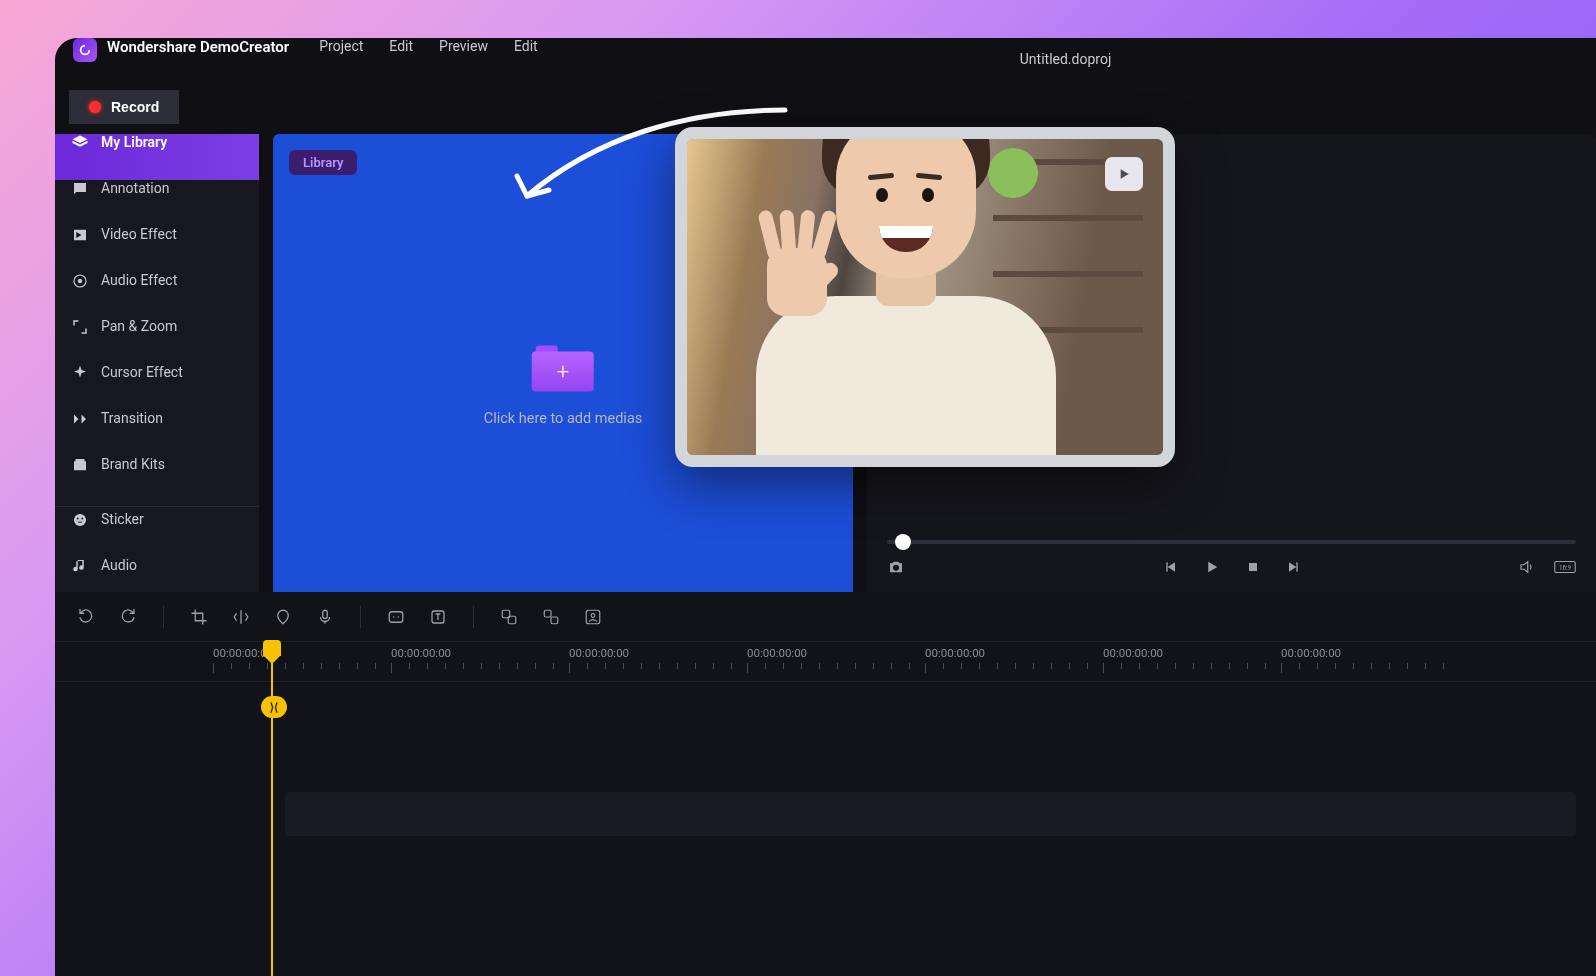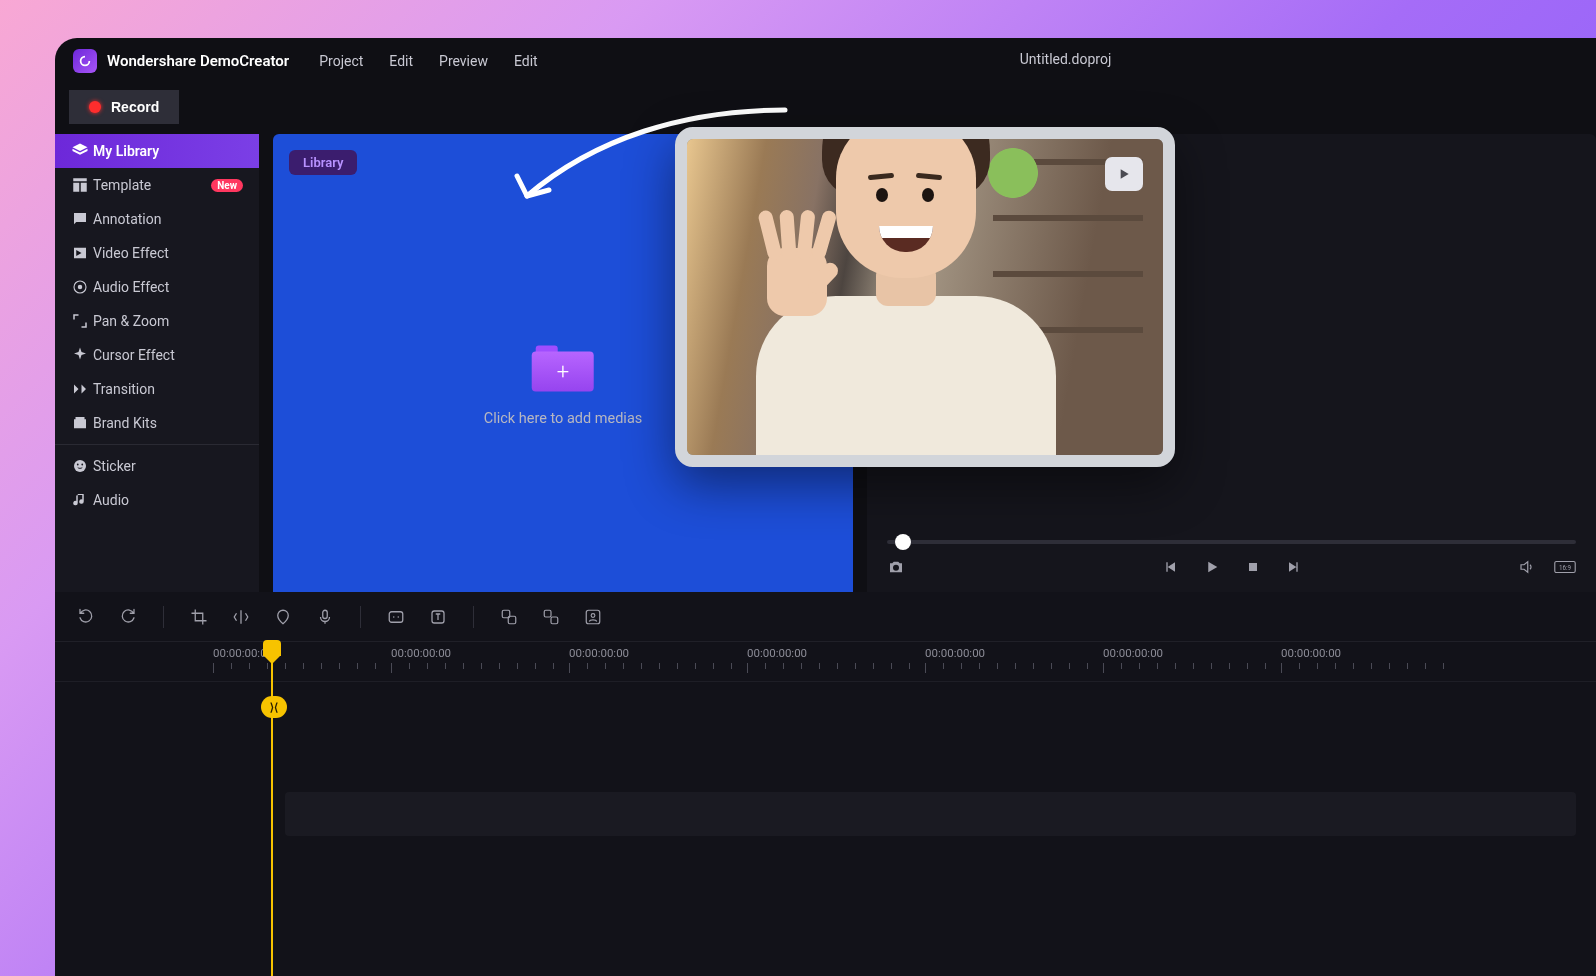--- a/index.html
+++ b/index.html
@@ -1,34 +1,34 @@
 <!DOCTYPE html>
 <html><head>
 <meta charset="utf-8">
 <style>
 html,body{margin:0;padding:0;width:1596px;height:976px;font-family:-apple-system,"Segoe UI",Roboto,Arial,sans-serif;overflow:hidden;background:#000}
 *{box-sizing:border-box}
 .gradient-bg{width:1596px;height:976px;background:linear-gradient(135deg,#f8a8d4 0%,#d99af3 25%,#a56cf7 55%,#7852ff 100%);position:relative}
 .app-window{position:absolute;left:55px;top:38px;right:0;bottom:0;background:#0f0f14;border-top-left-radius:22px;overflow:hidden;color:#d5d5dc}
 
-.titlebar{height:46px;display:flex;align-items:center;padding:0 18px;font-size:14px;color:#e7e7ef}
+.titlebar{height:46px;display:flex;padding:0 18px;font-size:14px;color:#e7e7ef}
 .logo-badge{width:24px;height:24px;border-radius:6px;background:linear-gradient(135deg,#6d28d9,#a855f7);display:flex;align-items:center;justify-content:center;margin-right:10px}
 .logo-badge svg{width:14px;height:14px}
 .brand{font-weight:600;font-size:15px;color:#fff}
 .menus{display:flex;gap:26px;margin-left:30px}
 .menus span{color:#c9c9d3;font-size:14px;cursor:pointer}
 .project-title{position:absolute;left:50%;transform:translateX(-50%);top:13px;color:#c9c9d3;font-size:14px;margin-left:240px}
 
 .record-row{padding:6px 14px}
 .record-btn{background:#2e2e38;border:none;color:#fff;height:34px;padding:0 20px;border-radius:0;display:flex;align-items:center;gap:10px;font-size:14px;font-weight:600;cursor:pointer}
 .rec-dot{width:12px;height:12px;border-radius:50%;background:#ff2d2d;box-shadow:0 0 4px #ff2d2d}
 
 .workspace{display:flex;height:466px;margin-top:4px}
 .sidebar{width:204px;background:#17171f;padding-top:0}
-.side-item{display:flex;align-items:center;height:34px;padding:0 16px;color:#c9c9d3;font-size:14px;gap:4px;cursor:pointer;position:relative}
+.side-item{display:flex;height:46px;padding:0 16px;color:#c9c9d3;font-size:14px;gap:12px;cursor:pointer;position:relative}
 .side-item.active{background:linear-gradient(90deg,#6d28d9 0%,#7b3fe6 100%);color:#fff;font-weight:600}
 .side-sep{height:1px;background:#2a2a33;margin:4px 0}
 .si-ic{width:18px;height:18px;display:flex;align-items:center;justify-content:center;fill:#c9c9d3}
 .side-item.active .si-ic{fill:#fff}
 .badge-new{background:#ff375f;color:#fff;font-size:10px;font-weight:700;padding:1px 6px;border-radius:8px;margin-left:auto}
 
 .content{flex:1;display:flex;gap:14px;padding-left:14px;padding-right:0}
 .library-pane{flex:0 0 580px;background:#1d4ed8;border-radius:6px;position:relative}
 .lib-tab{position:absolute;left:16px;top:16px;background:#3b1d6e;color:#b892ff;font-size:13px;font-weight:600;padding:5px 14px;border-radius:6px}
 .dropzone{position:absolute;left:50%;top:54%;transform:translate(-50%,-50%);text-align:center;color:#9b9ba5}
@@ -124,29 +124,20 @@
         <span class="si-ic">
               <svg viewBox="0 0 24 24">
                 <path d="M12 2l10 5-10 5L2 7l10-5zm0 12l10-5v3l-10 5-10-5V9l10 5z"></path>
               </svg>
             </span>
         <span>My Library</span>
       </div>
       <div class="side-item">
         <span class="si-ic">
               <svg viewBox="0 0 24 24">
-                <path d="M3 3h18v4H3V3zm0 6h8v12H3V9zm10 0h8v12h-8V9z"></path>
-              </svg>
-            </span>
-        <span>Template</span>
-        <span class="badge-new">New</span>
-      </div>
-      <div class="side-item">
-        <span class="si-ic">
-              <svg viewBox="0 0 24 24">
                 <path d="M4 4h16v12H7l-3 3V4z"></path>
               </svg>
             </span>
         <span>Annotation</span>
       </div>
       <div class="side-item">
         <span class="si-ic">
               <svg viewBox="0 0 24 24">
                 <path d="M4 5h16v14H4V5zm3 3v8l7-4-7-4z"></path>
               </svg>

